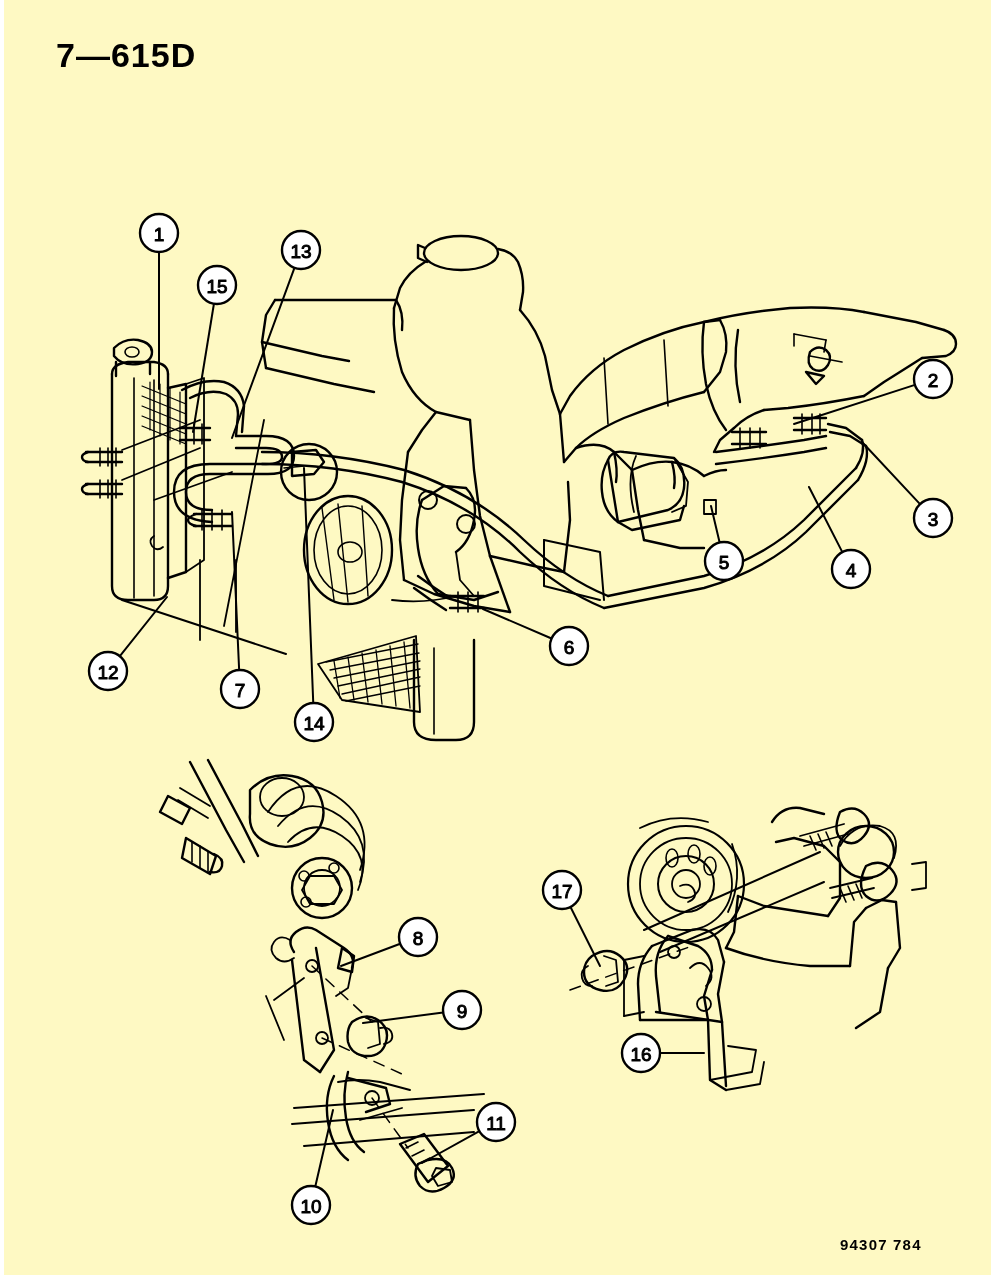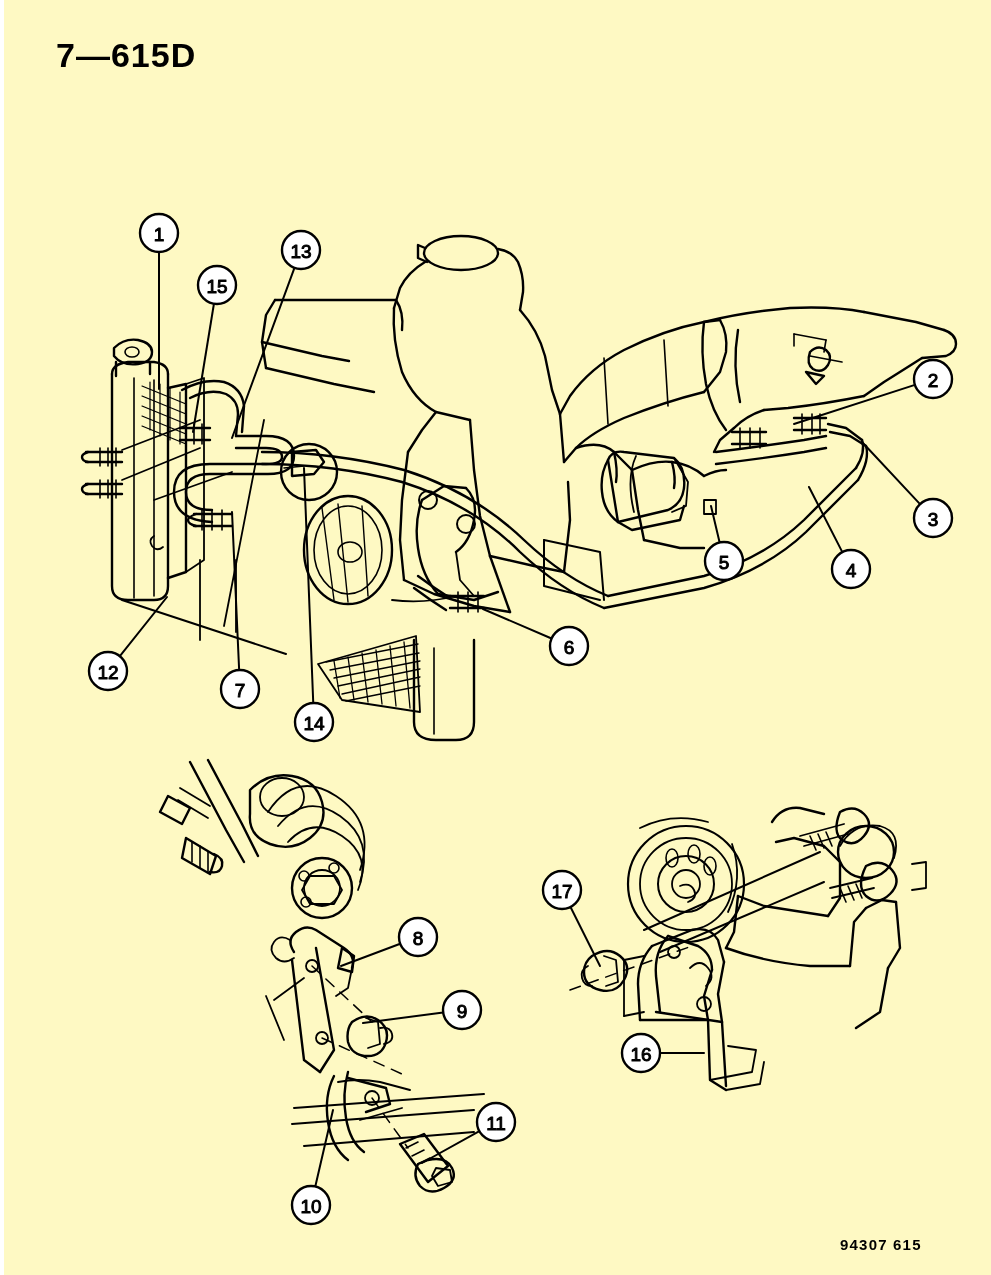--- a/index.html
+++ b/index.html
@@ -14,21 +14,21 @@
   svg{position:absolute;left:0;top:0;}
   .cnum{font-family:"Liberation Sans",sans-serif;font-size:19px;font-weight:400;
         text-anchor:middle;dominant-baseline:central;fill:#000;}
 </style>
 </head>
 <body>
 
 <div id="sheet">
 
   <div id="page-title">7—615D</div>
-  <div id="footer-code">94307  615</div>
+  <div id="footer-code">94307  784</div>
 
   <svg width="991" height="1275" viewBox="0 0 991 1275" fill="none" stroke="#000" stroke-linecap="round" stroke-linejoin="round">
 
     <g stroke-width="2.4">
 
       <ellipse cx="457" cy="253" rx="37" ry="17"></ellipse>
       <path d="M421 248 L414 245 L414 258 L423 262"></path>
       <path d="M494 249 Q508 251 514 262 Q520 276 519 292 L516 310"></path>
       <path d="M421 262 Q404 272 396 288 L390 308"></path>
 

